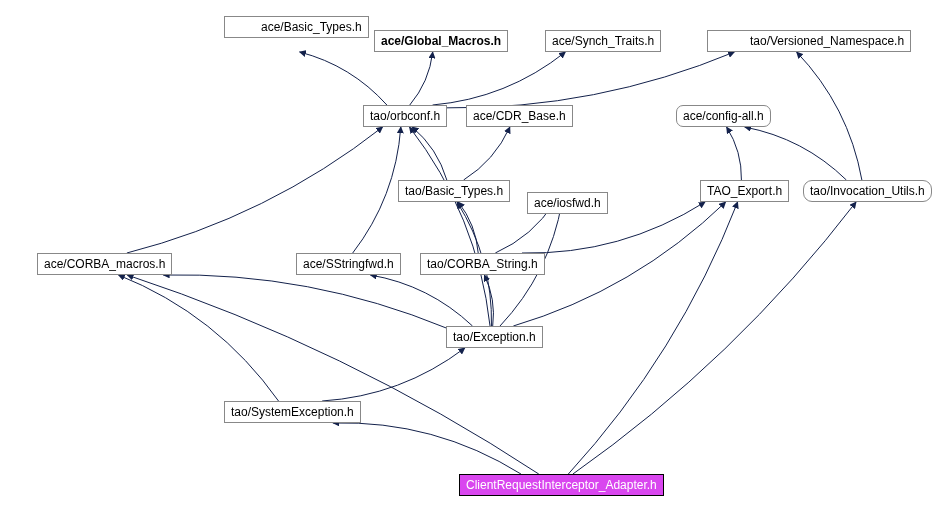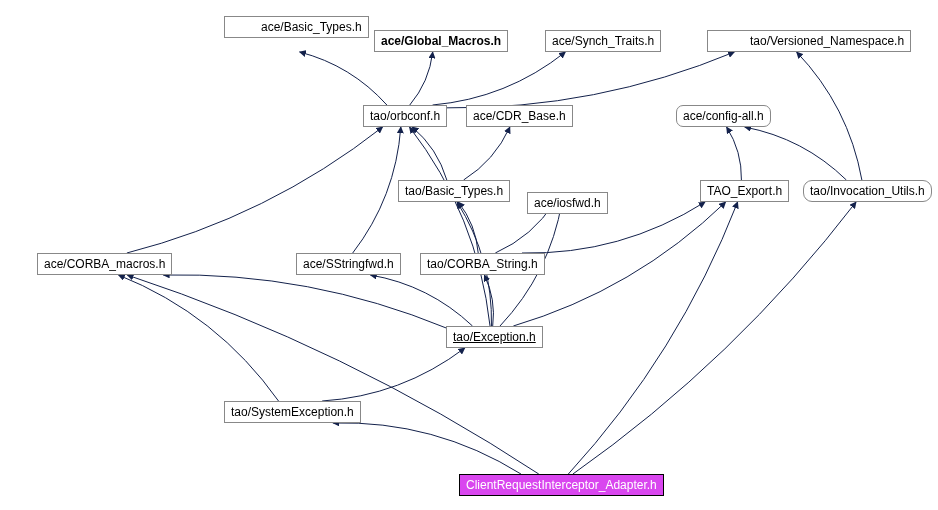--- a/index.html
+++ b/index.html
@@ -44,21 +44,21 @@
       <path d="M 386.88666666666666 105 Q 351.2 65.409 299.61333333333334 52" marker-end="url(#arrow)"></path>
       <path d="M 409.76666666666665 105 Q 429.2 81.94500000000001 432.73333333333335 52" marker-end="url(#arrow)"></path>
       <path d="M 432.5733333333333 105 Q 506.95 98.428 565.4266666666666 52" marker-end="url(#arrow)"></path>
       <path d="M 447 107.83937823834196 Q 596.415338943239 109.36894465815207 734.3866666666667 52" marker-end="url(#arrow)"></path>
     </g>
 </svg>
 
 <div id="node-layer">
     <div class="node root" style="left: 459px; top: 474px;">ClientRequestInterceptor_Adapter.h</div>
     <div class="node" style="left: 224px; top: 401px;">tao/SystemException.h</div>
-    <div class="node" style="left: 446px; top: 326px; text-decoration: underline;">tao/Exception.h</div>
+    <div class="node" style="left: 446px; top: 326px;">tao/Exception.h</div>
     <div class="node" style="left: 37px; top: 253px;">ace/CORBA_macros.h</div>
     <div class="node" style="left: 296px; top: 253px;">ace/SStringfwd.h</div>
     <div class="node" style="left: 420px; top: 253px;">tao/CORBA_String.h</div>
     <div class="node" style="left: 398px; top: 180px;">tao/Basic_Types.h</div>
     <div class="node" style="left: 527px; top: 192px;">ace/iosfwd.h</div>
     <div class="node" style="left: 700px; top: 180px; text-align: center;">TAO_Export.h</div>
     <div class="node" style="left: 803px; top: 180px; border-radius: 9px;">tao/Invocation_Utils.h</div>
     <div class="node" style="left: 363px; top: 105px;">tao/orbconf.h</div>
     <div class="node" style="left: 466px; top: 105px;">ace/CDR_Base.h</div>
     <div class="node" style="left: 676px; top: 105px; border-radius: 7px;">ace/config-all.h</div>

